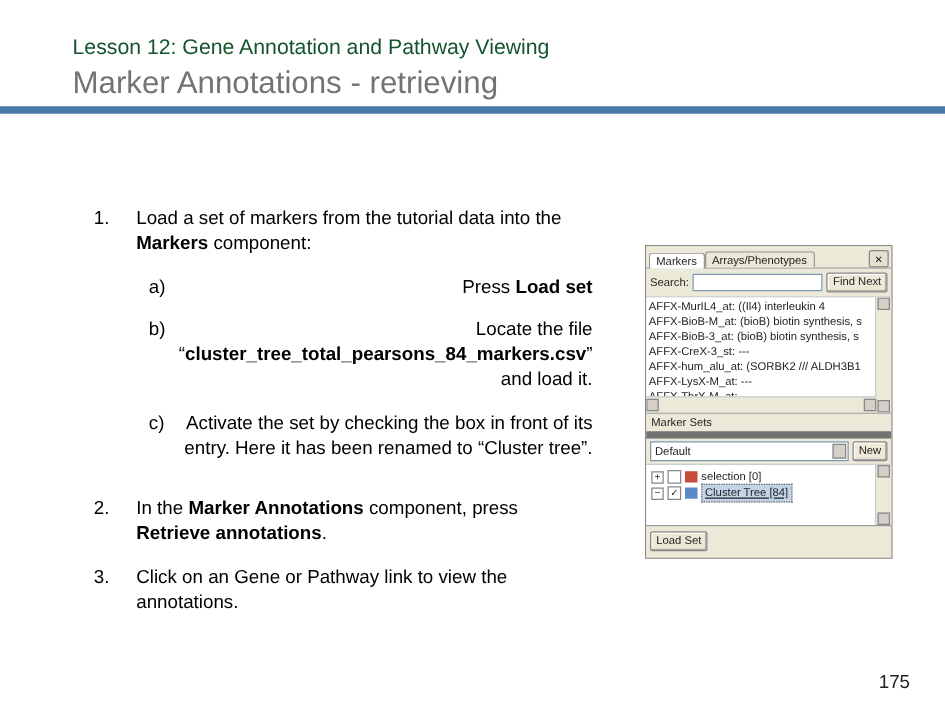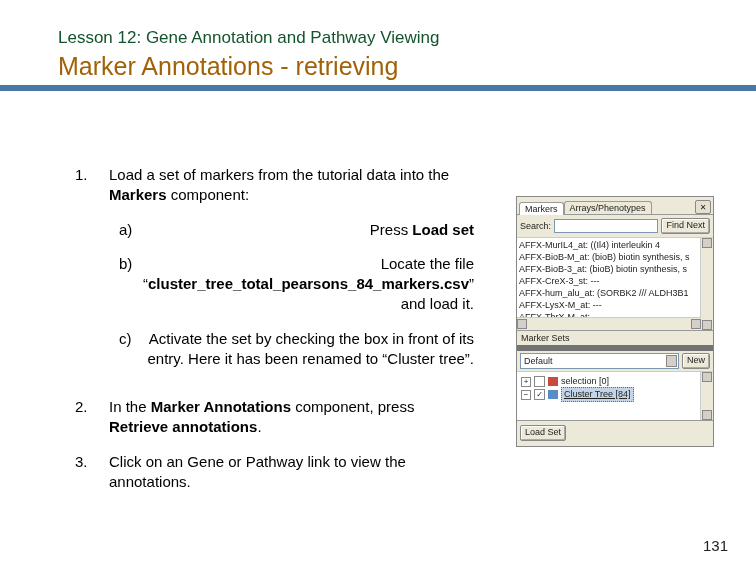--- a/index.html
+++ b/index.html
@@ -15,21 +15,21 @@
   .header {
     padding: 28px 0 0 58px;
   }
   .lesson-label {
     font-size: 17px;
     color: #14532d;
     margin-bottom: 4px;
   }
   .slide-title {
     font-size: 25px;
-    color: #a16207;
+    color: #737373;
     margin-bottom: 4px;
   }
   .hr-bar {
     height: 6px;
     background: #4a79a5;
     width: 100%;
   }
   .content {
     position: absolute;
     top: 165px;
@@ -340,13 +340,13 @@
         <span class="tree-sel">Cluster Tree [84]</span>
       </div>
     </div>
     <div class="scroll-vert"></div>
   </div>
   <div class="footer-row">
     <div class="panel-btn">Load Set</div>
   </div>
 </div>
 
-<div class="page-num">131</div>
+<div class="page-num">175</div>
 
 </body></html>

